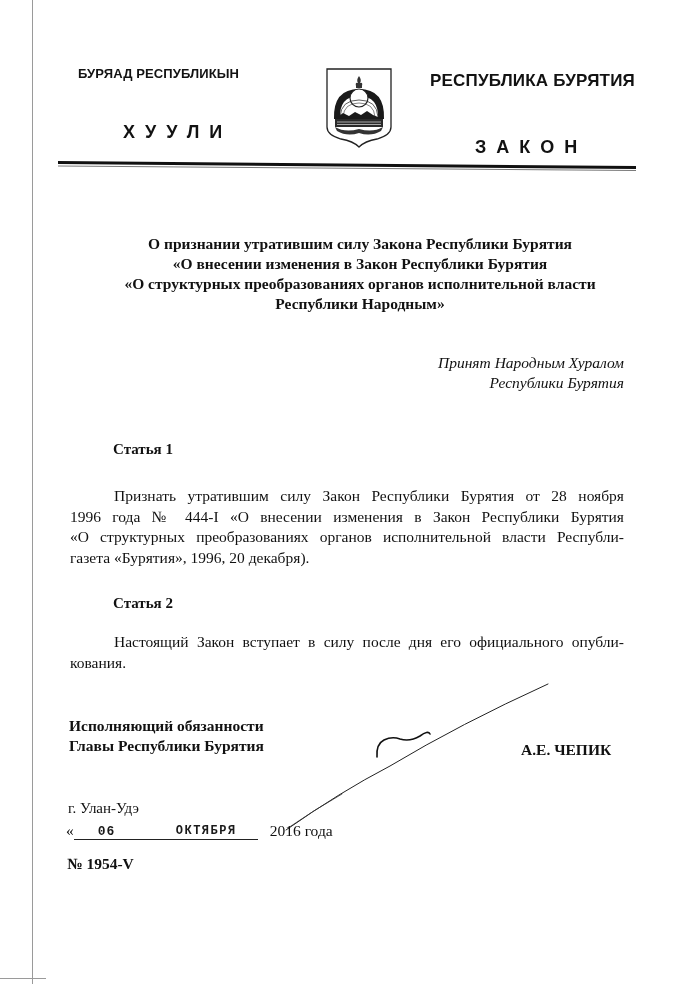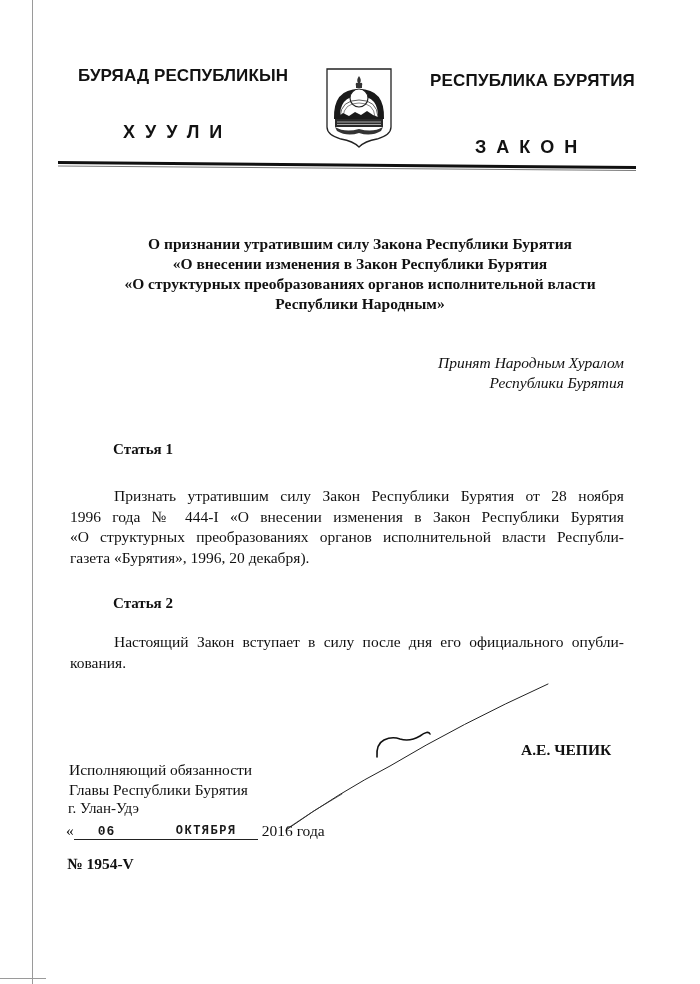--- a/index.html
+++ b/index.html
@@ -33,21 +33,21 @@
     }
     .hdr {
       position: absolute;
       font-family: "Liberation Sans", "DejaVu Sans", sans-serif;
       font-weight: bold;
       color: #121212;
     }
     .hdr-bur {
       left: 78px;
       top: 66px;
-      font-size: 17px;
+      font-size: 13px;
       letter-spacing: 0.1px;
     }
     .hdr-rus {
       left: 430px;
       top: 71px;
       font-size: 17px;
       letter-spacing: 0.2px;
     }
     .hdr-huuli {
       left: 123px;
@@ -122,24 +122,23 @@
     }
     .body-text .line.indent {
       padding-left: 44px;
     }
     .bt1 { top: 486px; }
     .bt2 { top: 632px; }
     .sign-title {
       position: absolute;
       left: 69px;
       top: 716px;
-      font-weight: normal;
+      font-weight: bold;
       font-size: 15.5px;
       line-height: 20px;
-      margin-top: 44px;
     }
     .sign-name {
       position: absolute;
       left: 521px;
       top: 741px;
       font-weight: bold;
       font-size: 15.5px;
     }
     .signature {
       position: absolute;
@@ -187,21 +186,21 @@
       font-family: "Liberation Mono", "DejaVu Sans Mono", monospace;
       font-weight: bold;
       font-size: 12px;
       letter-spacing: 1.5px;
       color: #1a1a1a;
       height: 16px;
       vertical-align: bottom;
     }
     .date-line .year {
       display: inline-block;
-      margin-left: 4px;
+      margin-left: 12px;
     }
     .law-number {
       position: absolute;
       left: 67px;
       top: 855px;
       font-weight: bold;
       font-size: 15.5px;
     }
   </style>
 </head>

